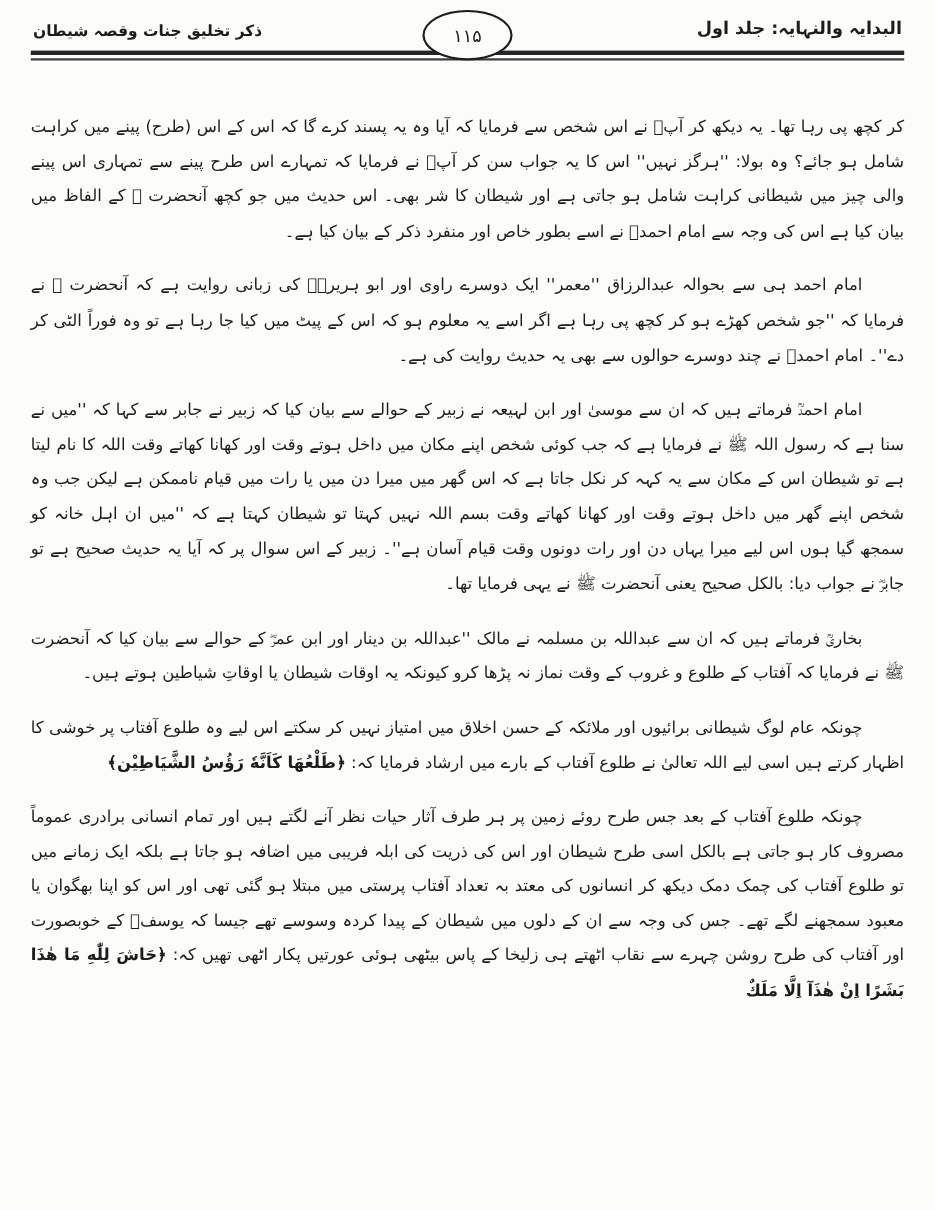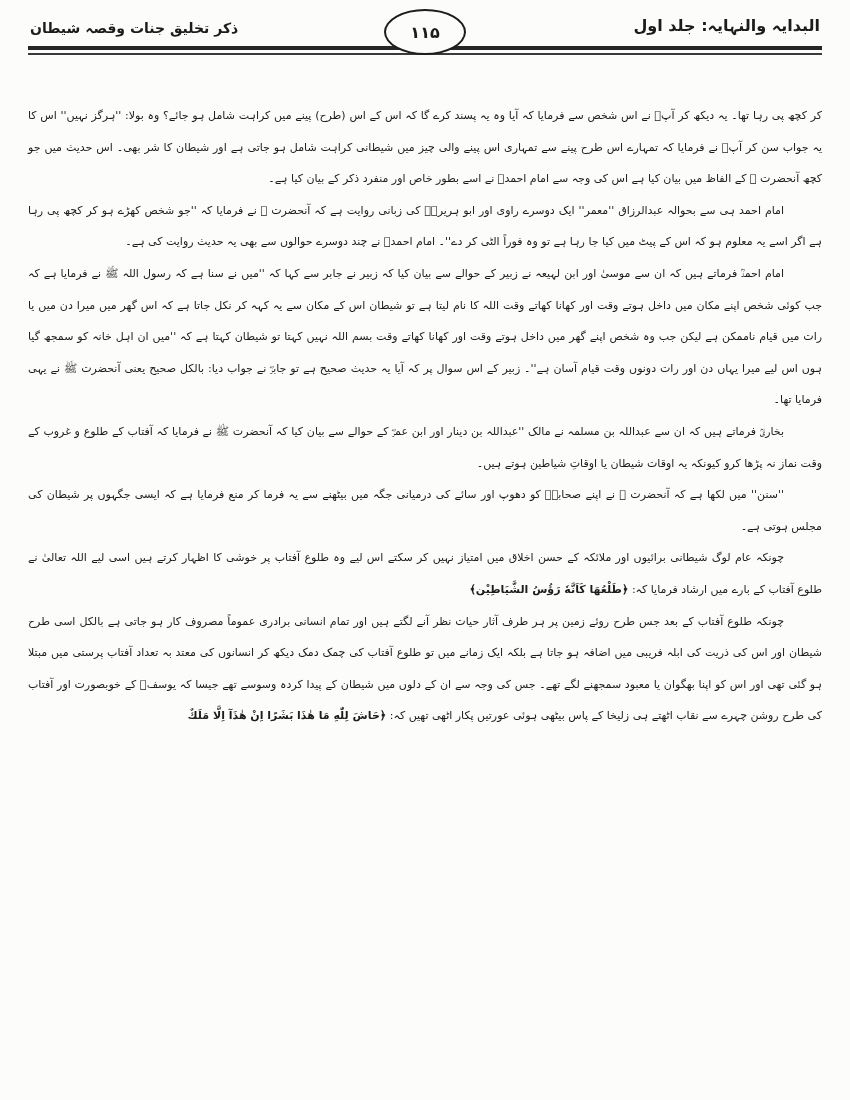--- a/index.html
+++ b/index.html
@@ -60,36 +60,37 @@
     background: #fcfcfa;
     border: 2.5px solid #1d1d1d;
     border-radius: 50%;
     display: flex;
     align-items: center;
     justify-content: center;
     z-index: 2;
   }
   .page-number {
     font-size: 16px;
-    font-weight: bold;
+    font-weight: normal;
     letter-spacing: 1px;
   }
   
   .body-text {
     margin: 12px 28px 0 28px;
-    font-size: 11px;
+    font-size: 15px;
     line-height: 31.6px;
     text-align: justify;
   }
   .body-text p {
     margin: 0;
     padding: 0;
   }
   .body-text p.indent {
     text-indent: 38px;
+    margin-top: 18px;
   }
   .quran-quote {
     font-weight: bold;
   }
 </style>
 </head>
 <body>
 
 <div class="page">
 
@@ -117,23 +118,20 @@
 
     <p class="indent">
       <span>امام احمدؒ فرماتے ہیں کہ ان سے موسیٰ اور ابن لہیعہ نے زبیر کے حوالے سے بیان کیا کہ زبیر نے جابر سے کہا کہ ''میں نے سنا ہے کہ رسول اللہ ﷺ نے فرمایا ہے کہ جب کوئی شخص اپنے مکان میں داخل ہوتے وقت اور کھانا کھاتے وقت اللہ کا نام لیتا ہے تو شیطان اس کے مکان سے یہ کہہ کر نکل جاتا ہے کہ اس گھر میں میرا دن میں یا رات میں قیام ناممکن ہے لیکن جب وہ شخص اپنے گھر میں داخل ہوتے وقت اور کھانا کھاتے وقت بسم اللہ نہیں کہتا تو شیطان کہتا ہے کہ ''میں ان اہل خانہ کو سمجھ گیا ہوں اس لیے میرا یہاں دن اور رات دونوں وقت قیام آسان ہے''۔ زبیر کے اس سوال پر کہ آیا یہ حدیث صحیح ہے تو جابرؓ نے جواب دیا: بالکل صحیح یعنی آنحضرت ﷺ نے یہی فرمایا تھا۔</span><span class="quran-quote"></span>
     </p>
 
     <p class="indent">
       <span>بخاریؒ فرماتے ہیں کہ ان سے عبداللہ بن مسلمہ نے مالک ''عبداللہ بن دینار اور ابن عمرؓ کے حوالے سے بیان کیا کہ آنحضرت ﷺ نے فرمایا کہ آفتاب کے طلوع و غروب کے وقت نماز نہ پڑھا کرو کیونکہ یہ اوقات شیطان یا اوقاتِ شیاطین ہوتے ہیں۔</span><span class="quran-quote"></span>
     </p>
 
 
-    <p class="indent">
-      <span>''سنن'' میں لکھا ہے کہ آنحضرت ﷺ نے اپنے صحابہؓ کو دھوپ اور سائے کی درمیانی جگہ میں بیٹھنے سے یہ فرما کر منع فرمایا ہے کہ ایسی جگہوں پر شیطان کی مجلس ہوتی ہے۔</span><span class="quran-quote"></span>
-    </p>
 
     <p class="indent">
       <span>چونکہ عام لوگ شیطانی برائیوں اور ملائکہ کے حسن اخلاق میں امتیاز نہیں کر سکتے اس لیے وہ طلوع آفتاب پر خوشی کا اظہار کرتے ہیں اسی لیے اللہ تعالیٰ نے طلوع آفتاب کے بارے میں ارشاد فرمایا کہ: </span><span class="quran-quote">﴿طَلْعُهَا كَاَنَّهٗ رَؤُسُ الشَّيَاطِيْن﴾</span>
     </p>
 
     <p class="indent">
       <span>چونکہ طلوع آفتاب کے بعد جس طرح روئے زمین پر ہر طرف آثار حیات نظر آنے لگتے ہیں اور تمام انسانی برادری عموماً مصروف کار ہو جاتی ہے بالکل اسی طرح شیطان اور اس کی ذریت کی ابلہ فریبی میں اضافہ ہو جاتا ہے بلکہ ایک زمانے میں تو طلوع آفتاب کی چمک دمک دیکھ کر انسانوں کی معتد بہ تعداد آفتاب پرستی میں مبتلا ہو گئی تھی اور اس کو اپنا بھگوان یا معبود سمجھنے لگے تھے۔ جس کی وجہ سے ان کے دلوں میں شیطان کے پیدا کردہ وسوسے تھے جیسا کہ یوسفؑ کے خوبصورت اور آفتاب کی طرح روشن چہرے سے نقاب اٹھتے ہی زلیخا کے پاس بیٹھی ہوئی عورتیں پکار اٹھی تھیں کہ: </span><span class="quran-quote">﴿حَاشَ لِلّٰهِ مَا هٰذَا بَشَرًا اِنْ هٰذَآ اِلَّا مَلَكٌ</span>
     </p>
 
   </div>

